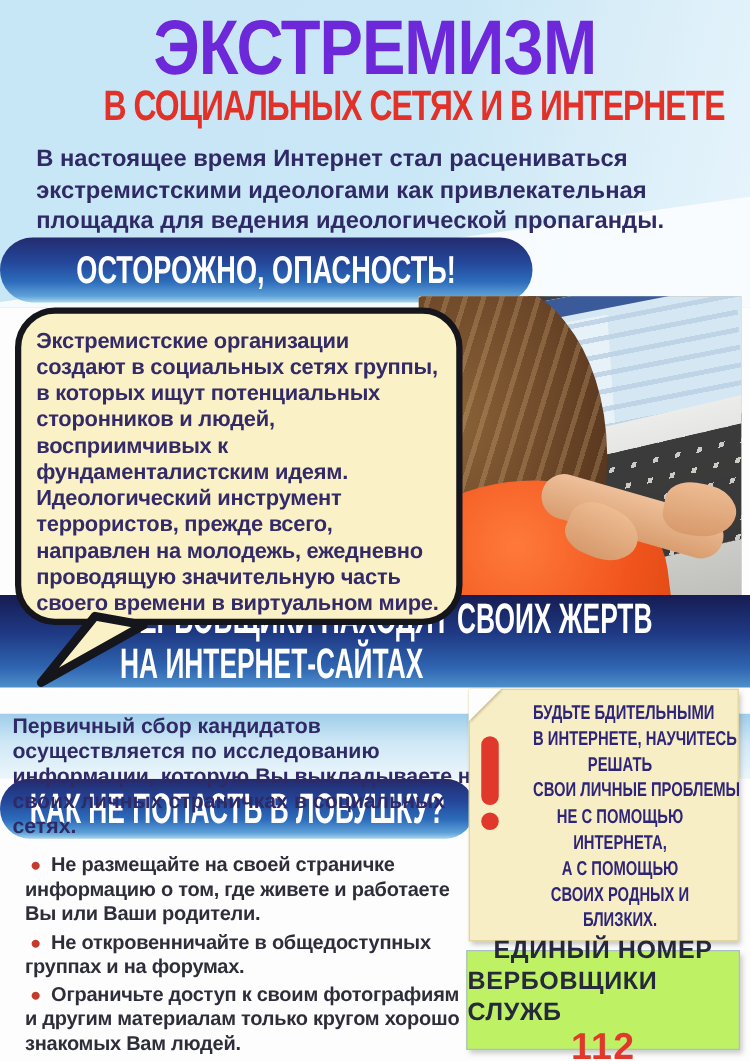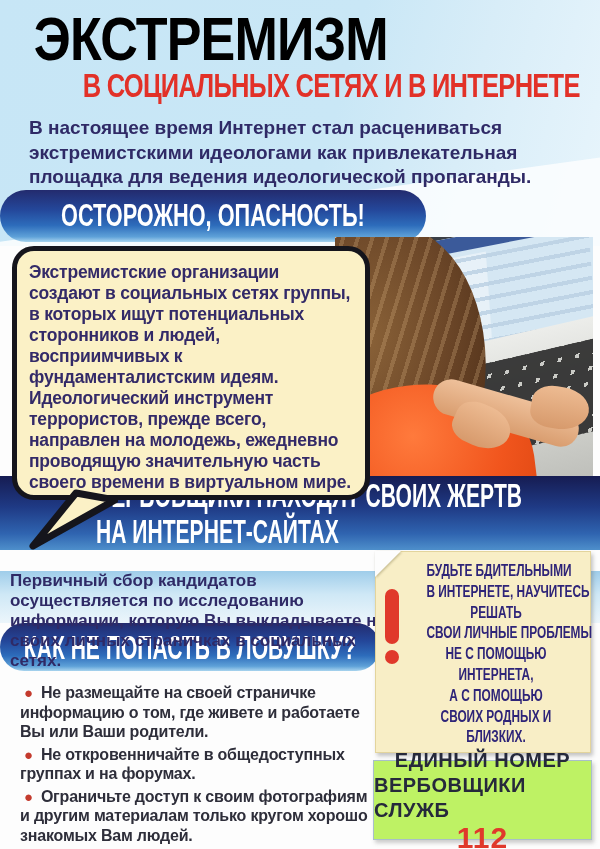--- a/index.html
+++ b/index.html
@@ -16,22 +16,22 @@
   }
   .white-wedge {
     position:absolute; left:0; top:138px; width:600px; height:108px;
     background:#fbfdfe; opacity:.9;
     clip-path:polygon(0% 96%, 100% 18%, 100% 100%, 0% 100%);
   }
   
   .cx { display:inline-block; white-space:nowrap; transform:scaleX(var(--sx,1)); transform-origin:center; }
   .cxl { transform-origin:left center; }
   .title {
-    position:absolute; left:0; top:8px; width:600px; 
-    font-size:62px; font-weight:bold; color:#000000; letter-spacing:-1px; line-height:1.0;
+    position:absolute; left:0; top:8px; width:600px; text-align:center;
+    font-size:62px; font-weight:bold; color:#6d28d9; letter-spacing:-1px; line-height:1.0;
   }
   .subtitle {
     position:absolute; left:0; top:68px; width:524px; text-align:center;
     font-size:34px; font-weight:bold; color:#e23128; letter-spacing:-1px; line-height:1.05;
   }
   .intro {
     position:absolute; left:10px; top:116px; width:582px;
     font-size:19px; font-weight:bold; color:#2f2a66; line-height:1.3;margin-left:19px;
   }
   
@@ -96,21 +96,21 @@
     position:absolute; width:58px; height:42px; background:#eab astray;
     background:linear-gradient(#edbb92,#d79a6c); border-radius:45% 55% 60% 40%;
   }
   .hand-a { left:118px; top:168px; transform:rotate(24deg); }
   .hand-b { left:196px; top:150px; transform:rotate(10deg); }
   .photo-fade { position:absolute; left:0; bottom:0; width:100%; height:24px;
     background:linear-gradient(transparent,rgba(21,28,79,.95)); }
   
   .bubble {
     position:absolute; left:12px; top:246px; width:358px; height:254px; z-index:3;
-    background:#fbf1c6; border:5px solid #15151c; border-radius:22px;
+    background:#fbf1c6; border:5px solid #15151c; border-radius:32px;
     padding:11px 10px 8px 12px;
   }
   .bubble-text { font-size:17.5px; font-weight:bold; color:#332a68; line-height:1.2; letter-spacing:-0.2px; }
   .bubble-tail { position:absolute; left:20px; top:489px; width:98px; height:62px; z-index:4; }
   
   .band-dark {
     position:absolute; left:0; top:476px; width:600px; height:74px; z-index:2;
     background:linear-gradient(180deg,#161c52 0%,#1f3a85 42%,#2f64b0 78%,#4e8fcb 100%);
     text-decoration:underline;
   }

